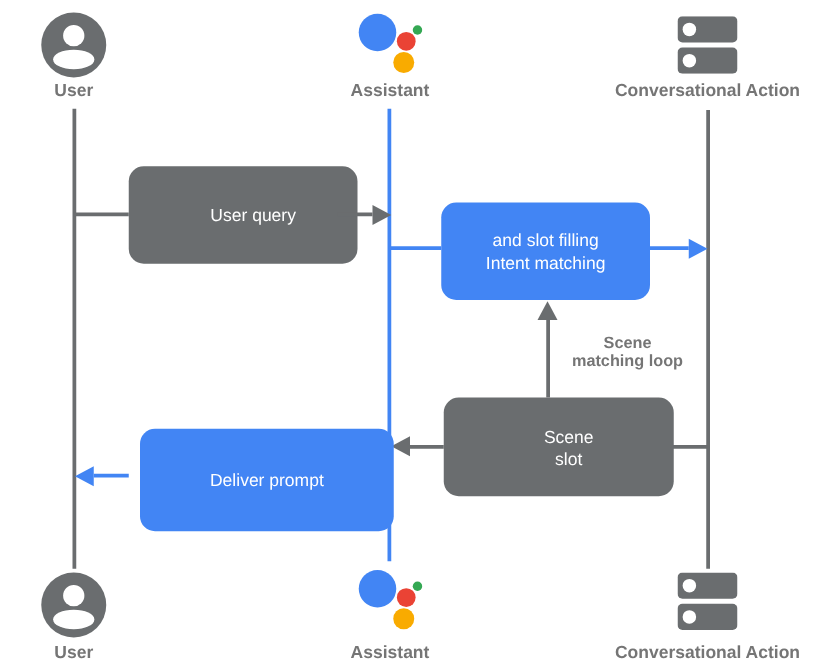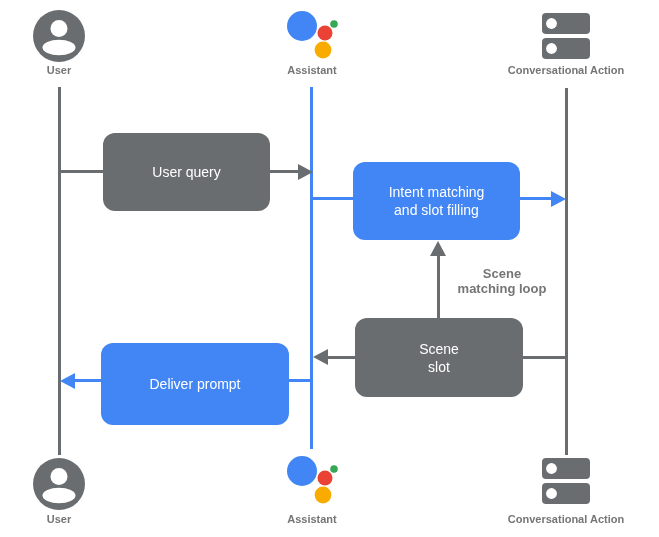--- a/index.html
+++ b/index.html
@@ -16,29 +16,29 @@
   }
   .gray{color:var(--gray);}
   .blue{color:var(--blue);}
   .vline{position:absolute;width:3px;background:currentColor;}
   .hline{position:absolute;height:3px;background:currentColor;}
   .node{
     position:absolute;border-radius:12px;color:#fff;
     display:flex;flex-direction:column;align-items:center;justify-content:center;
     font-size:14px;line-height:18px;text-align:center;
   }
-  .bg-gray{background:var(--gray);}
+  .bg-gray{background:var(--gray);padding-left:16px;}
   .bg-blue{background:var(--blue);}
   .ah{position:absolute;width:0;height:0;}
   .ah-r{border-top:8px solid transparent;border-bottom:8px solid transparent;border-left:15px solid currentColor;}
   .ah-l{border-top:8px solid transparent;border-bottom:8px solid transparent;border-right:15px solid currentColor;}
   .ah-u{border-left:8px solid transparent;border-right:8px solid transparent;border-bottom:15px solid currentColor;}
   .actor-label{
     position:absolute;transform:translateX(-50%);
-    font-weight:700;font-size:11px;color:var(--label_gray);white-space:nowrap;
+    font-weight:700;font-size:14px;color:var(--label_gray);white-space:nowrap;
   }
   .icon{position:absolute;line-height:0;}
   .loop-label{
     position:absolute;font-weight:700;font-size:13px;line-height:15px;
     color:var(--label_gray);text-align:center;
   }
 </style>
 </head>
 <body>
 
@@ -79,43 +79,43 @@
 
   <div class="hline gray" style="left:59px;top:170px;width:44px;"></div>
   <div class="node bg-gray" style="left:103px;top:133px;width:167px;height:78px;">
     <div>User query</div>
   </div>
   <div class="hline gray" style="left:270px;top:170px;width:28px;"></div>
   <div class="ah ah-r gray" style="left:297.5px;top:163.5px;"></div>
 
   <div class="hline blue" style="left:311px;top:197px;width:42px;"></div>
   <div class="node bg-blue" style="left:353px;top:162px;width:167px;height:78px;">
+    <div>and slot filling</div>
     <div>Intent matching</div>
-    <div>and slot filling</div>
   </div>
   <div class="hline blue" style="left:520px;top:197px;width:31px;"></div>
   <div class="ah ah-r blue" style="left:550.5px;top:190.5px;"></div>
 
   <div class="vline gray" style="left:436.5px;top:256px;height:62px;"></div>
   <div class="ah ah-u gray" style="left:430px;top:241px;"></div>
   <div class="loop-label" style="left:430px;top:266px;width:144px;">
     <div>Scene</div>
     <div>matching loop</div>
   </div>
 
   <div class="hline gray" style="left:523px;top:355.5px;width:43px;"></div>
   <div class="node bg-gray" style="left:355px;top:318px;width:168px;height:79px;">
     <div>Scene</div>
     <div>slot</div>
   </div>
   <div class="hline gray" style="left:327.5px;top:355.5px;width:27.5px;"></div>
   <div class="ah ah-l gray" style="left:312.5px;top:349px;"></div>
 
   <div class="hline blue" style="left:270px;top:379px;width:41px;"></div>
-  <div class="node bg-blue" style="left:101px;top:343px;width:188px;height:82px;">
+  <div class="node bg-blue" style="left:112px;top:343px;width:203px;height:82px;">
     <div>Deliver prompt</div>
   </div>
   <div class="hline blue" style="left:74.5px;top:379px;width:28.5px;"></div>
   <div class="ah ah-l blue" style="left:59.5px;top:372.5px;"></div>
 
   <span class="icon" style="left:32px;top:457px;">
     <svg width="54" height="54" viewBox="0 0 54 54">
       <circle cx="27" cy="27" r="26" style="fill:var(--gray)"></circle>
       <circle cx="27" cy="19.5" r="8.5" style="fill:var(--white)"></circle>
       <ellipse cx="27" cy="38.5" rx="16.5" ry="7.8" style="fill:var(--white)"></ellipse>

